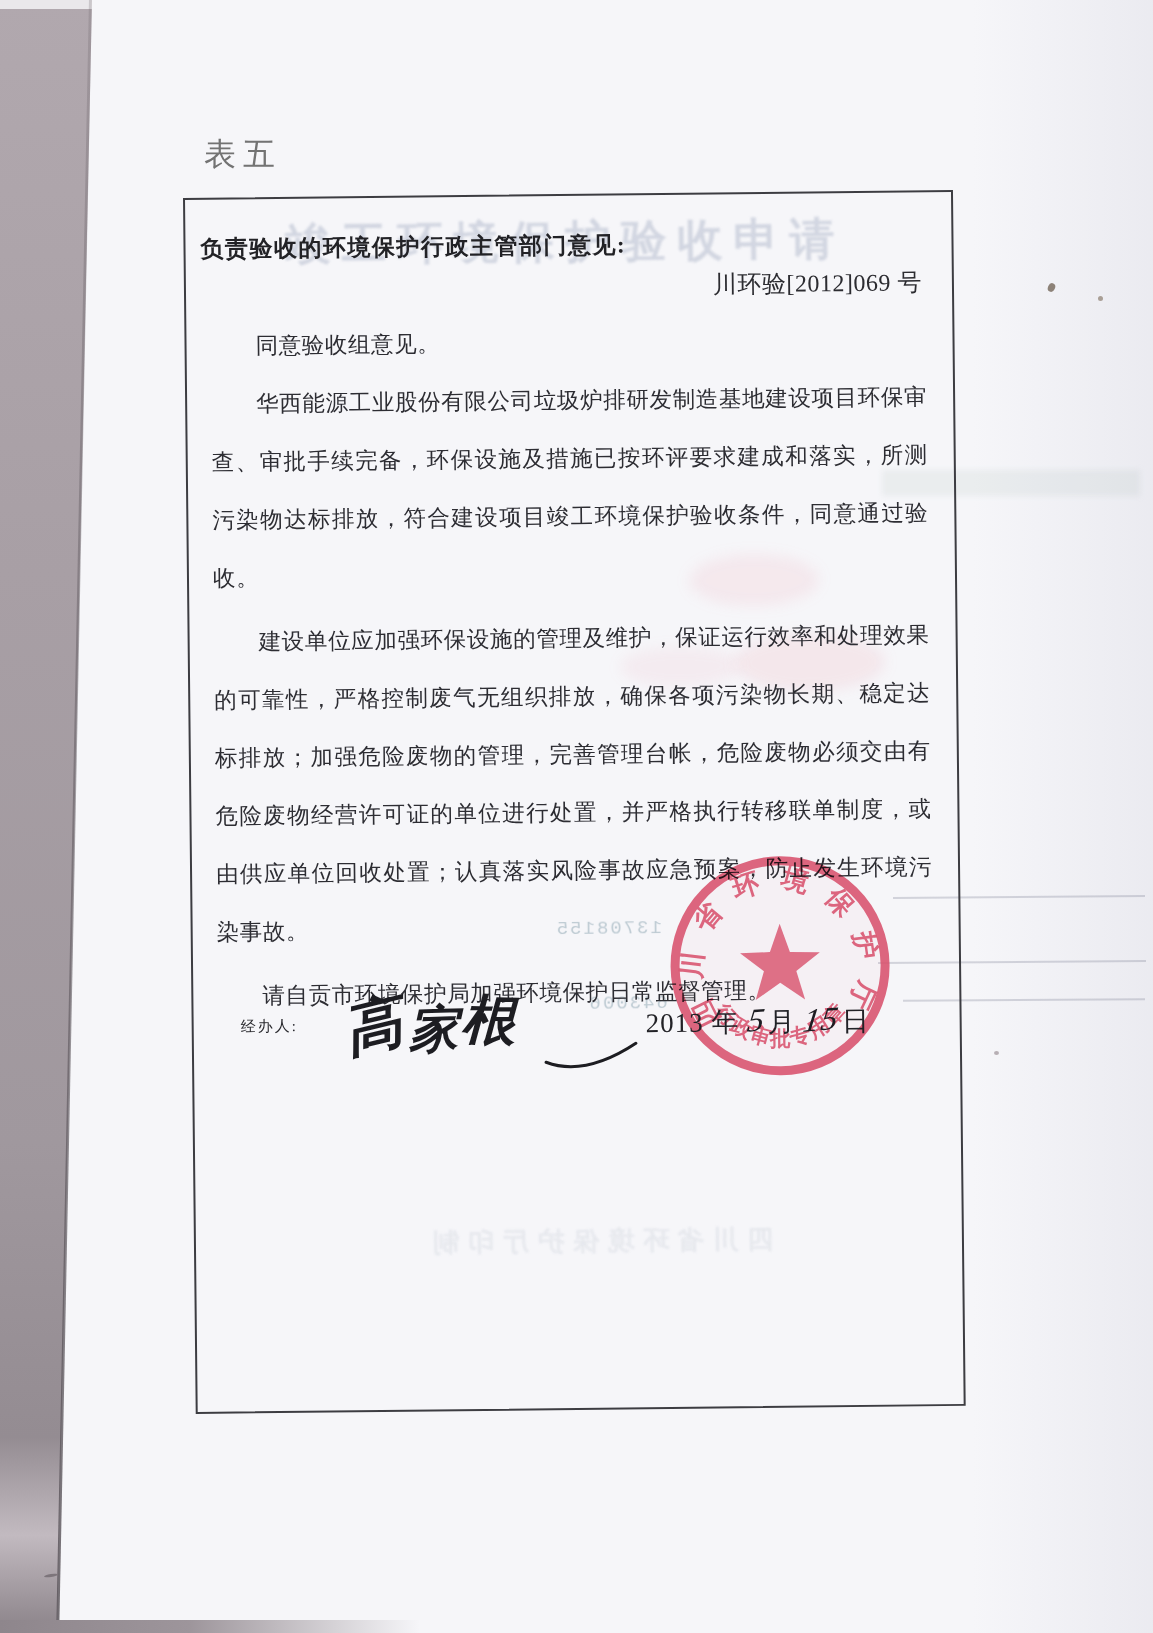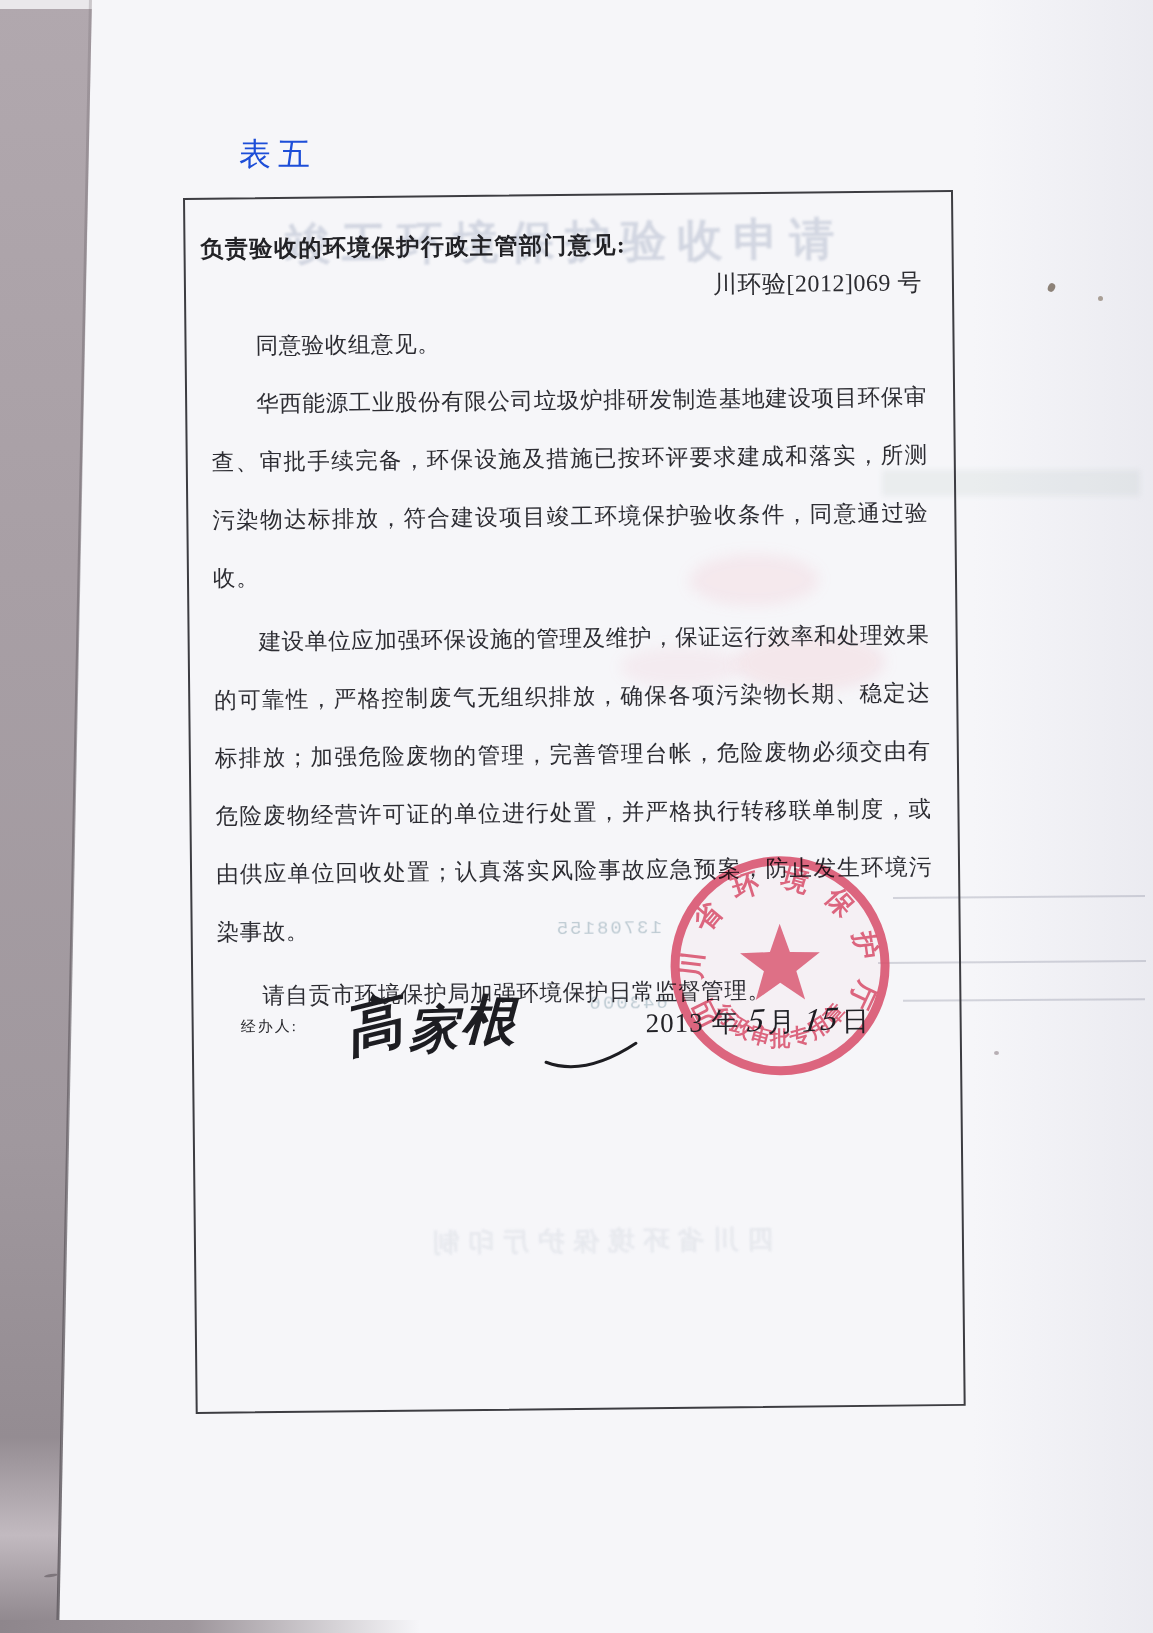--- a/index.html
+++ b/index.html
@@ -40,21 +40,21 @@
   
   .bleed-line{position:absolute;height:2px;background:rgba(125,130,148,.30);z-index:1;transform:rotate(-.4deg);}
   .bleed-line.l1{left:893px;top:896px;width:252px;}
   .bleed-line.l2{left:878px;top:961px;width:268px;}
   .bleed-line.l3{left:903px;top:999px;width:242px;}
   .bleed-band{position:absolute;left:882px;top:470px;width:258px;height:26px;z-index:1;
     background:rgba(150,170,162,.12);filter:blur(3px);}
   
   .form-label{
     position:absolute;left:204px;top:133px;z-index:3;
-    font-size:32px;letter-spacing:7px;color:#1d4ed8;font-weight:500;margin-left:35px;
+    font-size:32px;letter-spacing:7px;color:#737373;font-weight:500;
   }
   
   .main-box{
     position:absolute;left:183px;top:198px;width:766px;height:1212px;z-index:2;
     border:2px solid #3d3d42;
     transform:rotate(-0.6deg);transform-origin:top left;
   }
   
   .ghost-title{
     position:absolute;left:100px;top:16px;z-index:1;white-space:nowrap;

